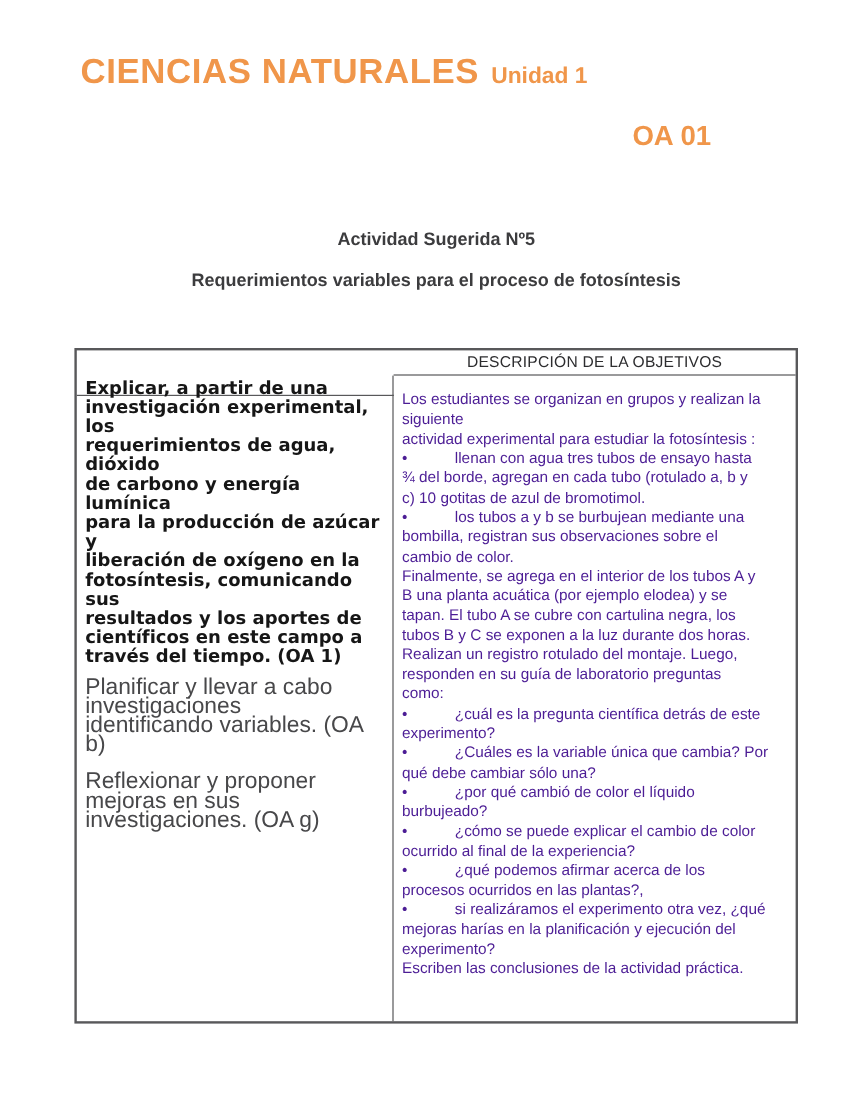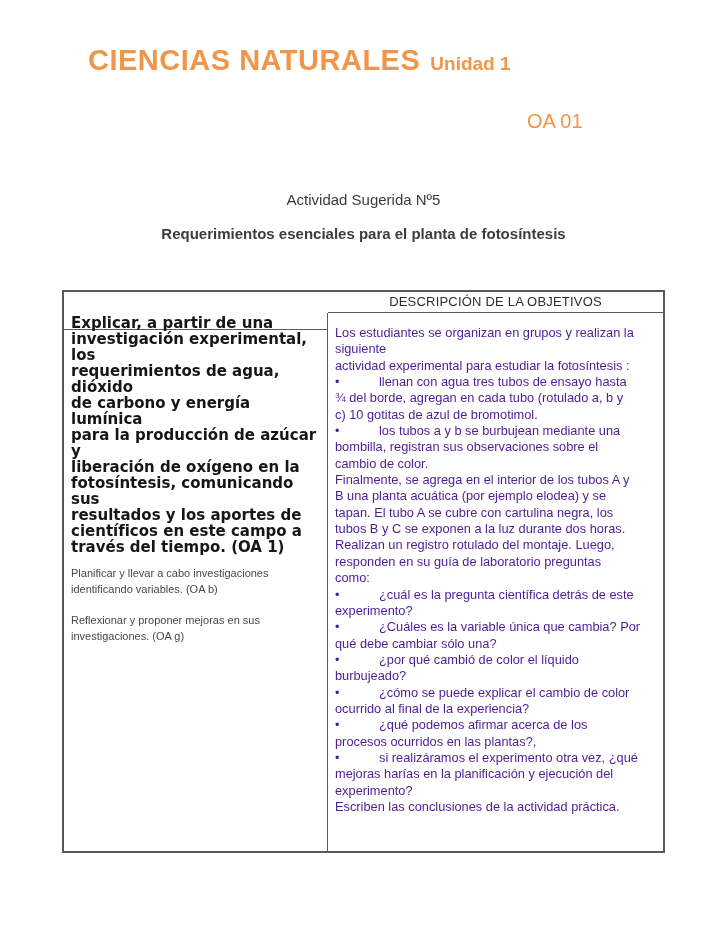--- a/index.html
+++ b/index.html
@@ -21,21 +21,20 @@
     top: 0;
     width: 603px;
     height: 100%;
   }
   
   .course-line {
     position: absolute;
     top: 44px;
     left: 5px;
     white-space: nowrap;
-    margin-left: 21px;
   }
   .course-title {
     font-size: 29px;
     font-weight: bold;
     color: var(--accent, #F0964A);
     letter-spacing: 0.5px;
   }
   .unit-label {
     font-size: 19px;
     font-weight: bold;
@@ -51,34 +50,34 @@
   }
   .grade-title {
     font-size: 22px;
     font-weight: bold;
     color: var(--heading-gray, #555557);
     letter-spacing: 0.3px;
   }
   .oa-code {
     position: absolute;
     left: 460px;
-    top: 13px;
-    font-size: 20px;
-    font-weight: normal;
+    top: 3px;
+    font-size: 23px;
+    font-weight: bold;
     color: var(--accent, #F0964A);
   }
   
   .activity-title {
     position: absolute;
     top: 191px;
     left: 0;
     width: 100%;
     text-align: center;
     font-size: 15px;
-    font-weight: normal;
+    font-weight: bold;
     color: var(--text-dark, #3C3C3E);
   }
   .activity-subtitle {
     position: absolute;
     top: 225px;
     left: 0;
     width: 100%;
     text-align: center;
     font-size: 15px;
     font-weight: bold;
@@ -125,21 +124,21 @@
   .obj-main {
     font-family: "DejaVu Sans", sans-serif;
     font-size: 15px;
     font-weight: bold;
     line-height: 16px;
     color: #161616;
     white-space: pre-wrap;
     margin-bottom: 10px;
   }
   .obj-sec {
-    font-size: 11px;
+    font-size: 19px;
     line-height: 16px;
     color: #48484A;
     white-space: pre-wrap;
     margin-bottom: 15px;
   }
   .description-text {
     font-size: 12.8px;
     line-height: 16.35px;
     color: #4c1d95;
     white-space: pre-wrap;
@@ -156,21 +155,21 @@
     <div class="course-line">
       <span class="course-title">CIENCIAS NATURALES</span><span class="unit-label">Unidad 1</span>
     </div>
 
     <div class="grade-row">
       <span class="oa-code">OA 01</span>
     </div>
 
     <div class="activity-title">Actividad Sugerida Nº5</div>
 
-    <div class="activity-subtitle">Requerimientos esenciales para el planta de fotosíntesis</div>
+    <div class="activity-subtitle">Requerimientos variables para el proceso de fotosíntesis</div>
 
     <div class="doc-table">
       <div class="th th-left">OBJETIVOS</div>
       <div class="th">DESCRIPCIÓN DE LA OBJETIVOS</div>
 
       <div class="cell cell-left">
         <div class="obj-main">Explicar, a partir de una
 investigación experimental, los
 requerimientos de agua, dióxido
 de carbono y energía lumínica

